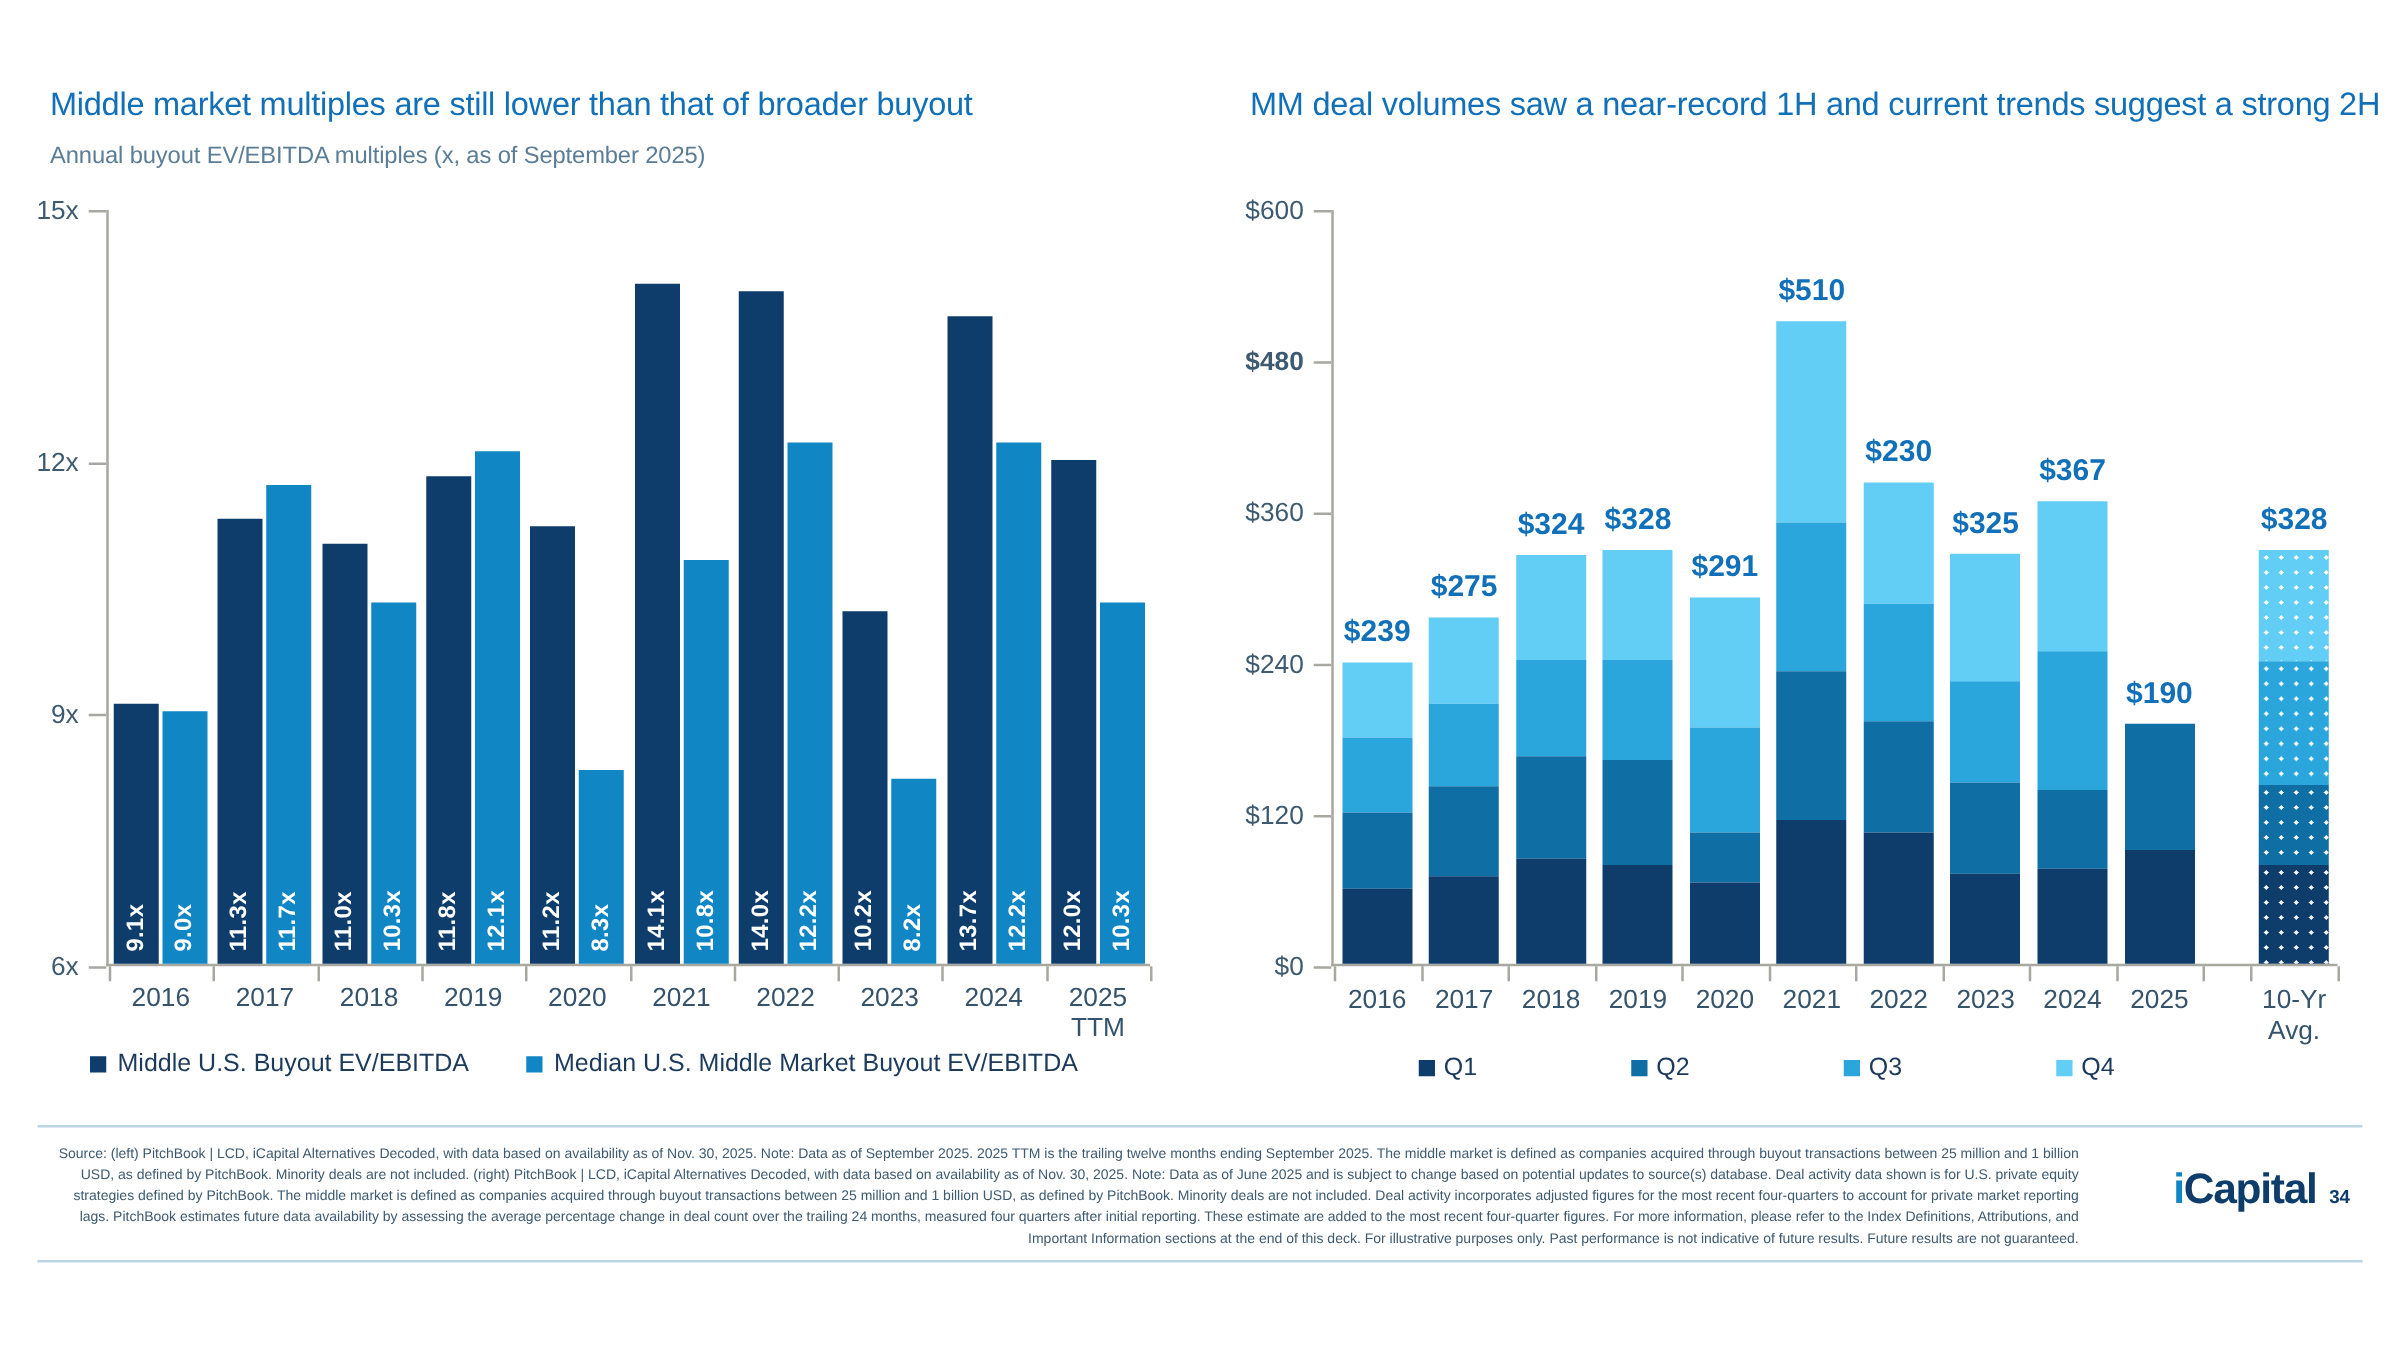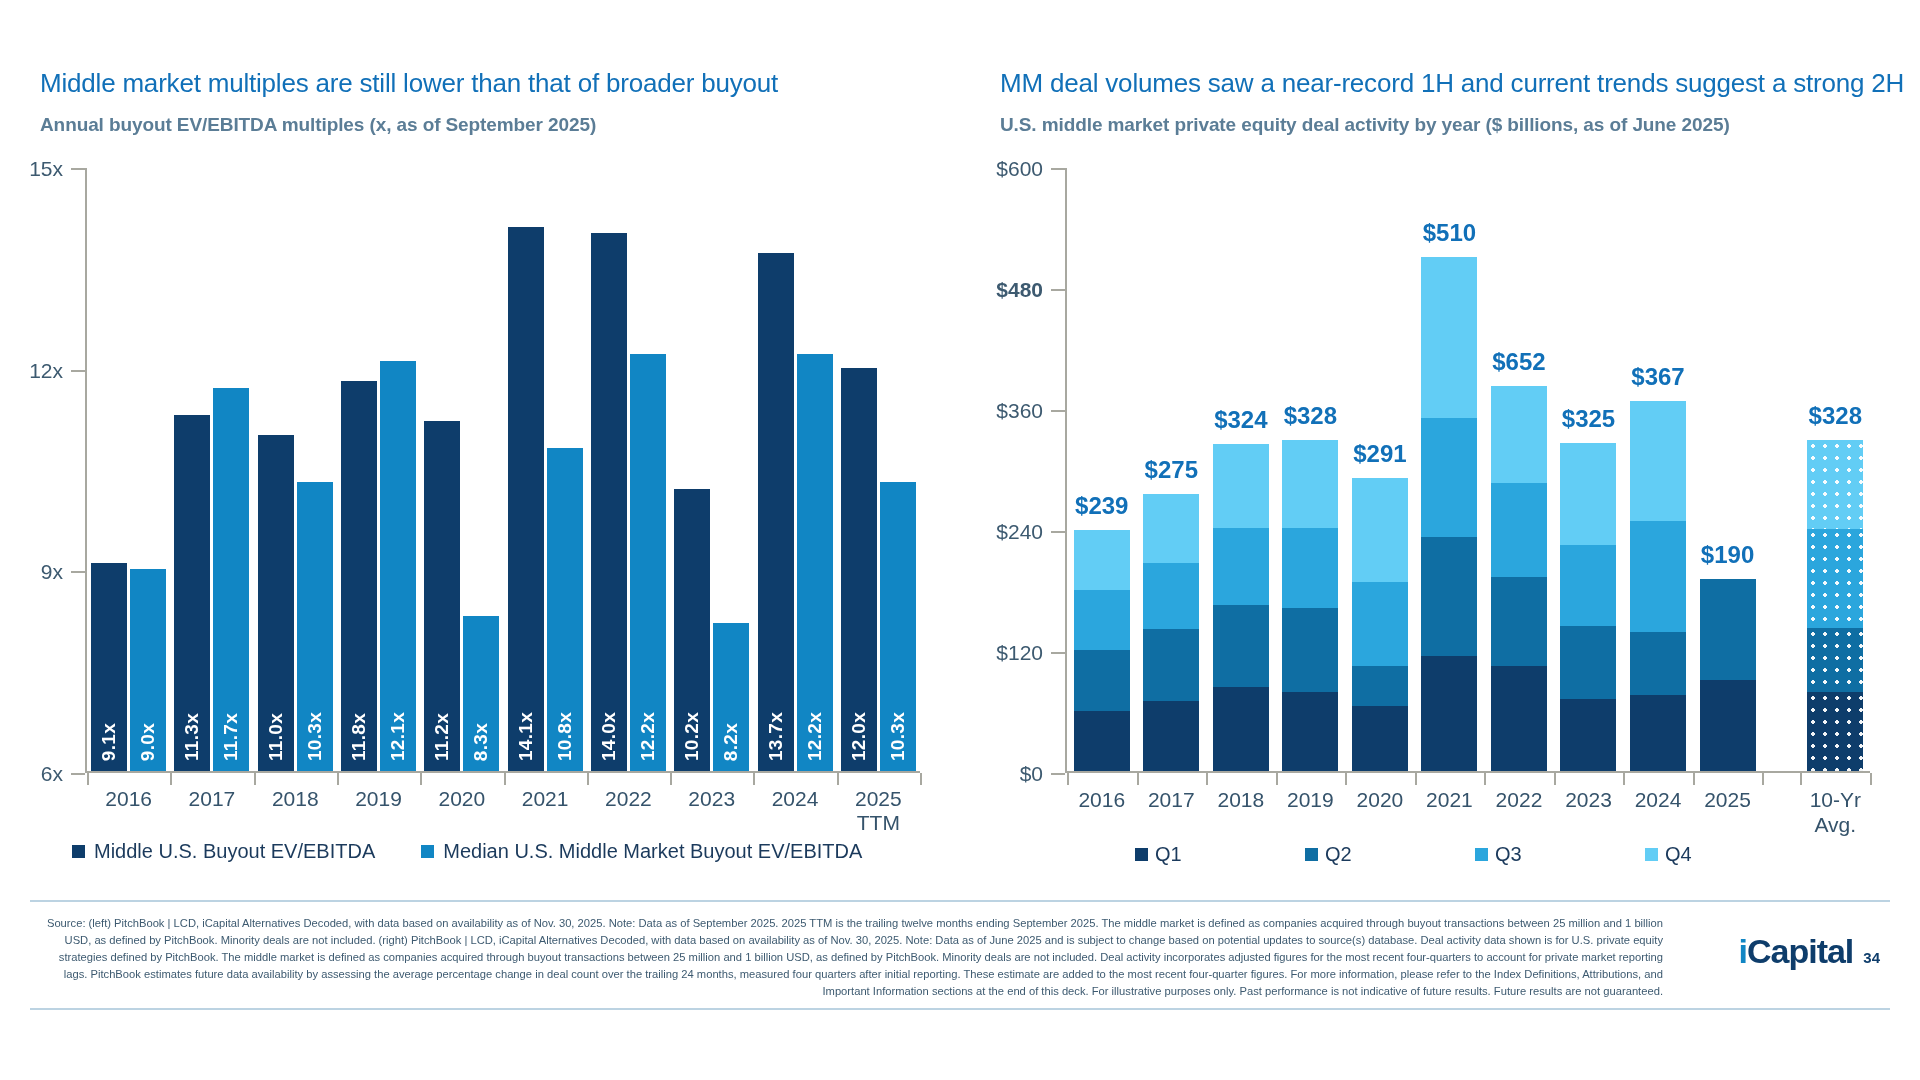--- a/index.html
+++ b/index.html
@@ -13,21 +13,21 @@
   }
   .panel{position:absolute;top:0;height:1080px;}
   .panel-left{left:0;width:960px;}
   .panel-right{left:960px;width:960px;}
 
   .chart-title{
     font-size:26px;font-weight:400;color:#1170b8;
     letter-spacing:-0.2px;white-space:nowrap;
   }
   .chart-subtitle{
-    font-size:19px;font-weight:700;color:#5b7d96;
+    font-size:19px;font-weight:400;color:#5b7d96;
     letter-spacing:-0.1px;white-space:nowrap;
   }
   .title-block-left{position:absolute;left:40px;top:68px;}
   .title-block-left .chart-subtitle{margin-top:15px;}
   .title-block-right{position:absolute;left:1000px;top:68px;}
   .title-block-right .chart-subtitle{margin-top:15px;}
 
   
   .lplot{
     position:absolute;left:85px;top:168px;
@@ -314,21 +314,20 @@
     <div class="legend-item">
       <span class="legend-swatch" style="background: rgb(17, 134, 196);"></span>
       <span class="legend-text">Median U.S. Middle Market Buyout EV/EBITDA</span>
     </div>
   </div>
 
 <div class="panel panel-right"></div>
 
 <div class="title-block-right">
   <div class="chart-title">MM deal volumes saw a near-record 1H and current trends suggest a strong 2H</div>
-  <div class="chart-subtitle">U.S. middle market private equity deal activity by year ($ billions, as of June 2025)</div>
 </div>
 
 <div class="rplot" id="rplot">
   <div class="yaxis-line"></div>
   <div class="xaxis-line"></div>
   <div id="r-yticks">
       <div class="ytick" style="top: 605px;">
         <div class="ytick-label" style="top: 1px;">$0</div>
       </div>
       <div class="ytick" style="top: 484px;">
@@ -401,21 +400,21 @@
           <div class="seg" style="height: 114.95px; background: rgb(14, 61, 107);"></div>
           <div class="stotal">$510</div>
         </div>
       </div>
       <div class="rgroup">
         <div class="rstack">
           <div class="seg" style="height: 96.8px; background: rgb(98, 205, 245);"></div>
           <div class="seg" style="height: 94.7833px; background: rgb(43, 166, 221);"></div>
           <div class="seg" style="height: 88.7333px; background: rgb(15, 110, 163);"></div>
           <div class="seg" style="height: 104.867px; background: rgb(14, 61, 107);"></div>
-          <div class="stotal">$652</div>
+          <div class="stotal">$230</div>
         </div>
       </div>
       <div class="rgroup">
         <div class="rstack">
           <div class="seg" style="height: 101.842px; background: rgb(98, 205, 245);"></div>
           <div class="seg" style="height: 80.6667px; background: rgb(43, 166, 221);"></div>
           <div class="seg" style="height: 73.6083px; background: rgb(15, 110, 163);"></div>
           <div class="seg" style="height: 71.5917px; background: rgb(14, 61, 107);"></div>
           <div class="stotal">$325</div>
         </div>

